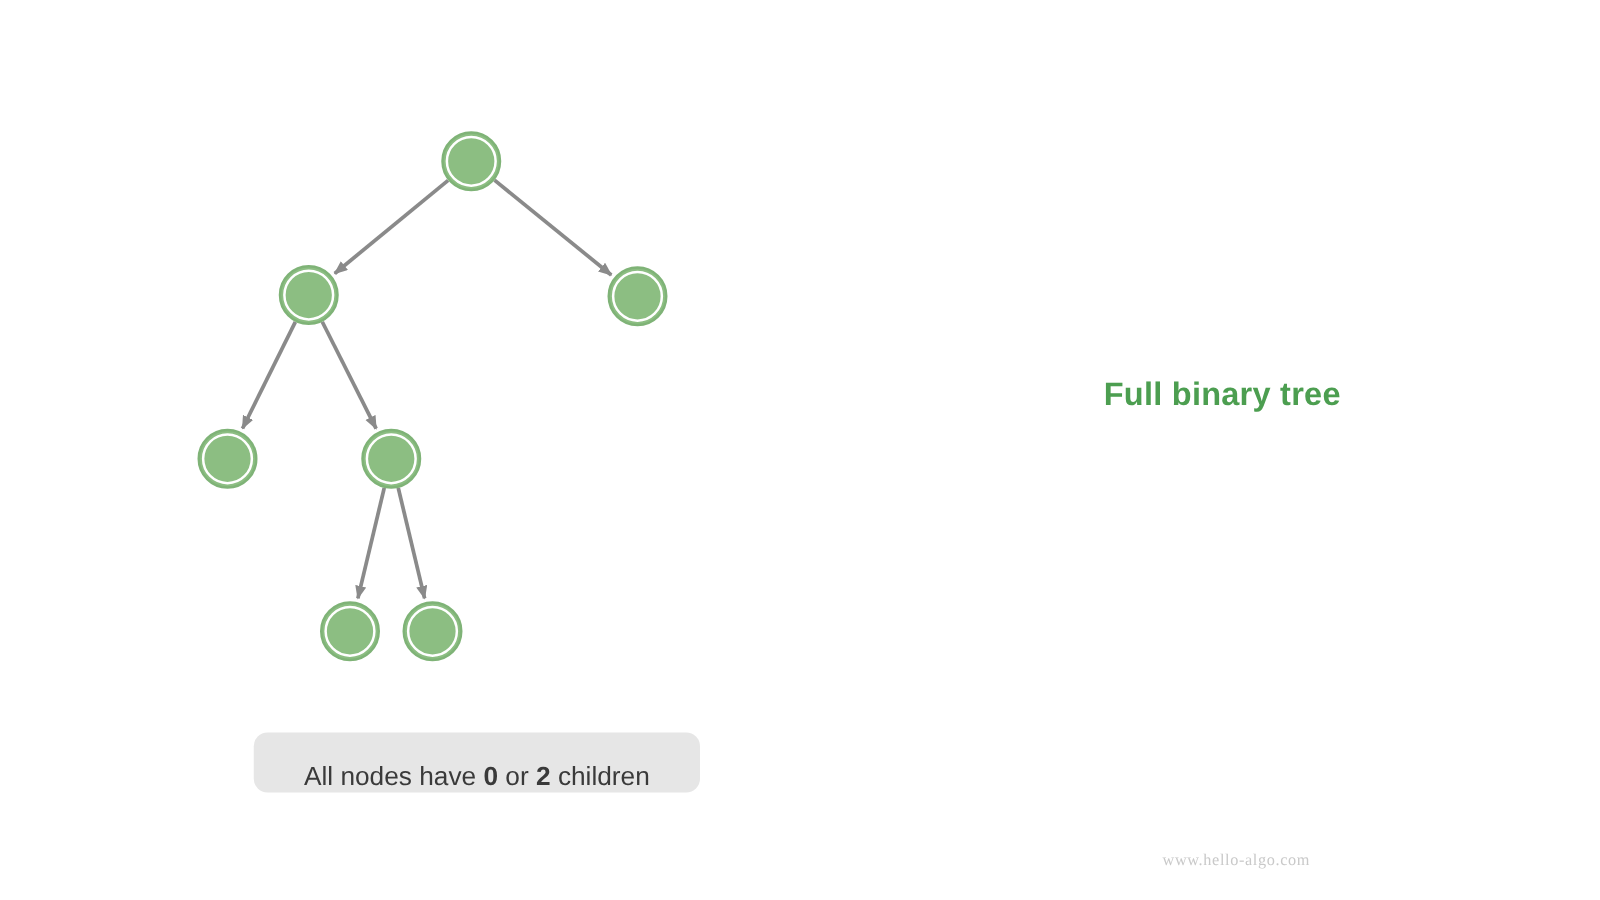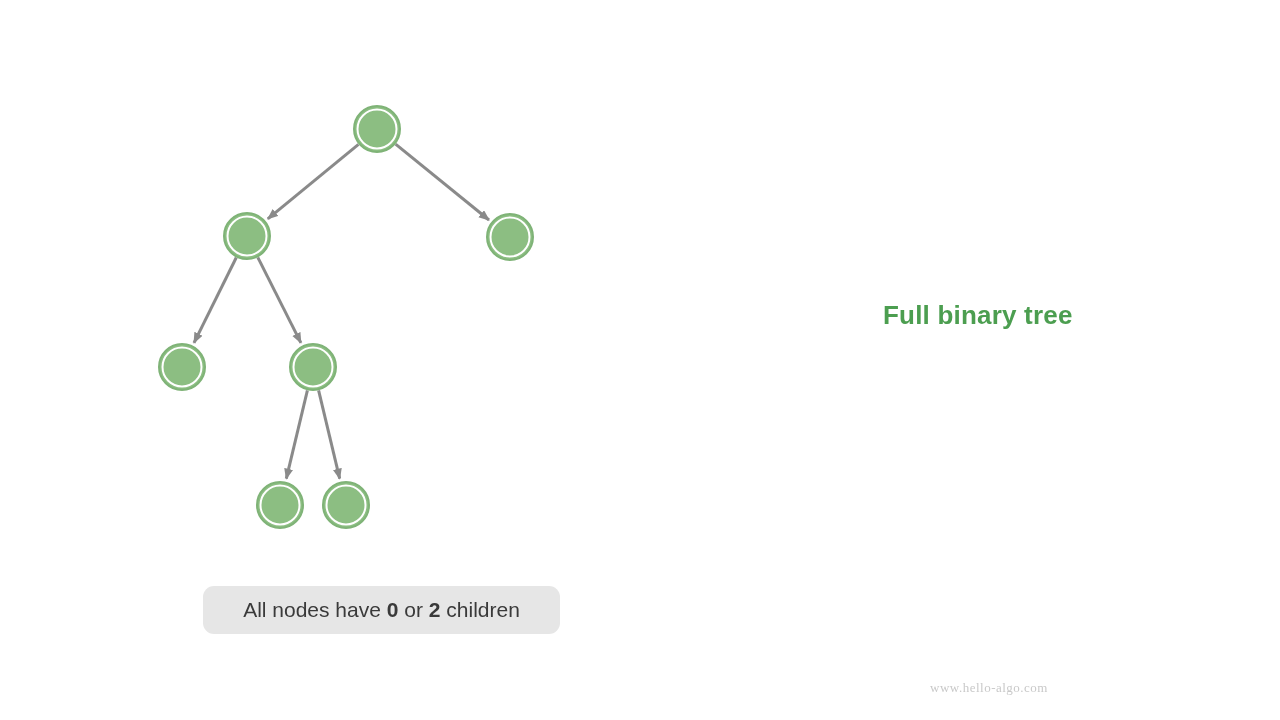--- a/index.html
+++ b/index.html
@@ -31,21 +31,21 @@
   }
   .caption-pill {
     position: absolute;
     left: 203px;
     top: 586px;
     width: 357px;
     height: 48px;
     background: var(--caption-bg, #E6E6E6);
     border-radius: 11px;
     display: flex;
-    align-items: center;
+    align-items: flex-end;
     justify-content: center;
     font-size: 21px;
     color: var(--caption-text, #3A3A3A);
     white-space: pre;
   }
   .caption-pill b { font-weight: bold; }
   .watermark {
     position: absolute;
     right: 40px;
     bottom: 24px;

